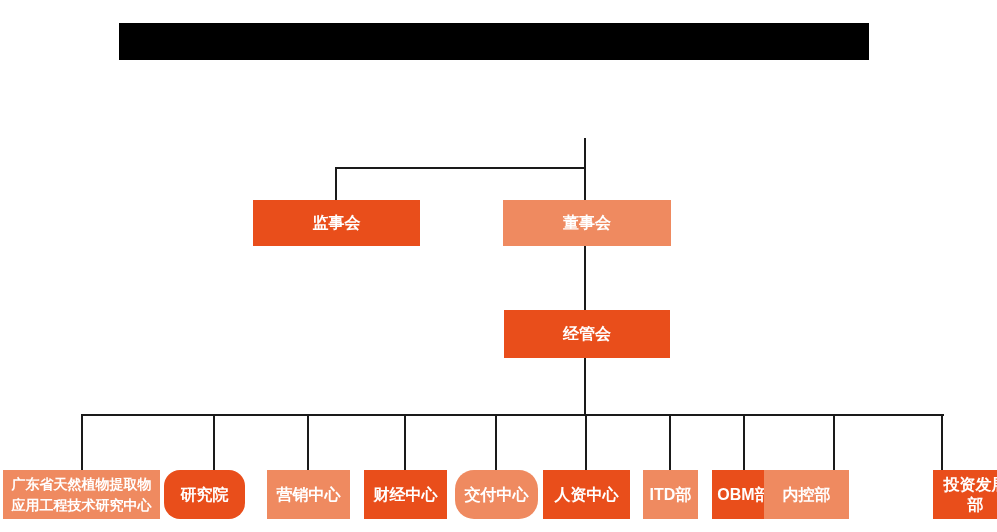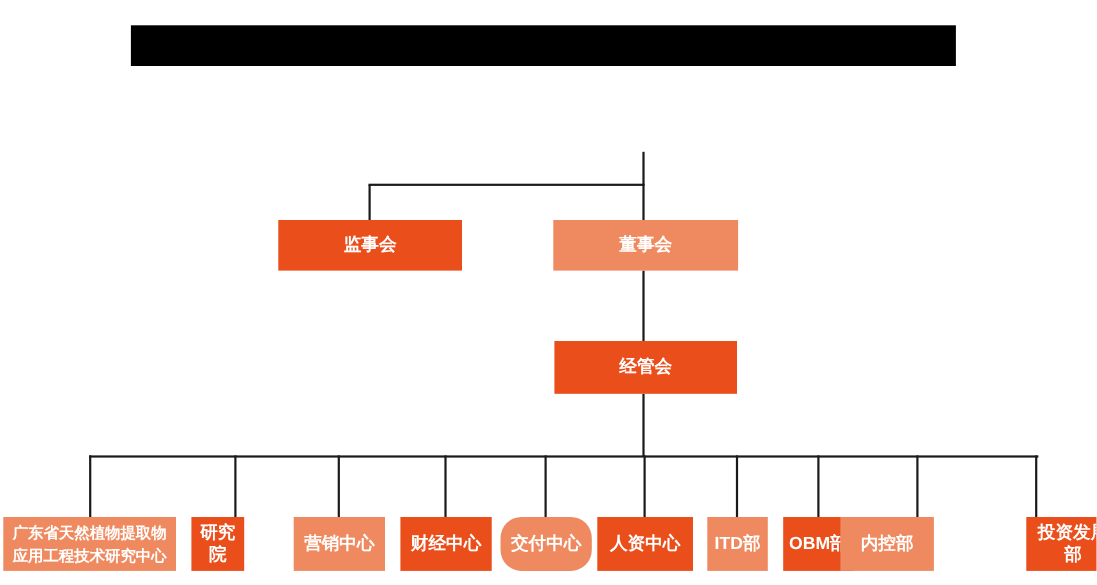--- a/index.html
+++ b/index.html
@@ -44,21 +44,21 @@
     background: var(--line, #1a1a1a);
   }
   
   #root-box   { left: 504px; top:  93px; width: 164px; height: 45px; }
   #sup-box    { left: 253px; top: 200px; width: 167px; height: 46px; }
   #board-box  { left: 503px; top: 200px; width: 168px; height: 46px; }
   #mgmt-box   { left: 504px; top: 310px; width: 166px; height: 48px; }
   
   .dept { top: 470px; height: 49px; }
   #dept-0 { left:   3px; width: 157px; }
-  #dept-1 { left: 174px; width:  48px; }
+  #dept-1 { left: 164px; width:  81px; border-radius: 16px; }
   #dept-2 { left: 267px; width:  83px; }
   #dept-3 { left: 364px; width:  83px; }
   #dept-4 { left: 455px; width:  83px; border-radius: 19px; }
   #dept-5 { left: 543px; width:  87px; }
   #dept-6 { left: 643px; width:  55px; }
   #dept-7 { left: 712px; width:  64px; }
   #dept-8 { left: 764px; width:  85px; text-align: right; }
   #dept-9 { left: 933px; width:  85px; }
   
   #l-root-down   { left: 584px; top: 138px; width: 2px;   height: 30px; }

